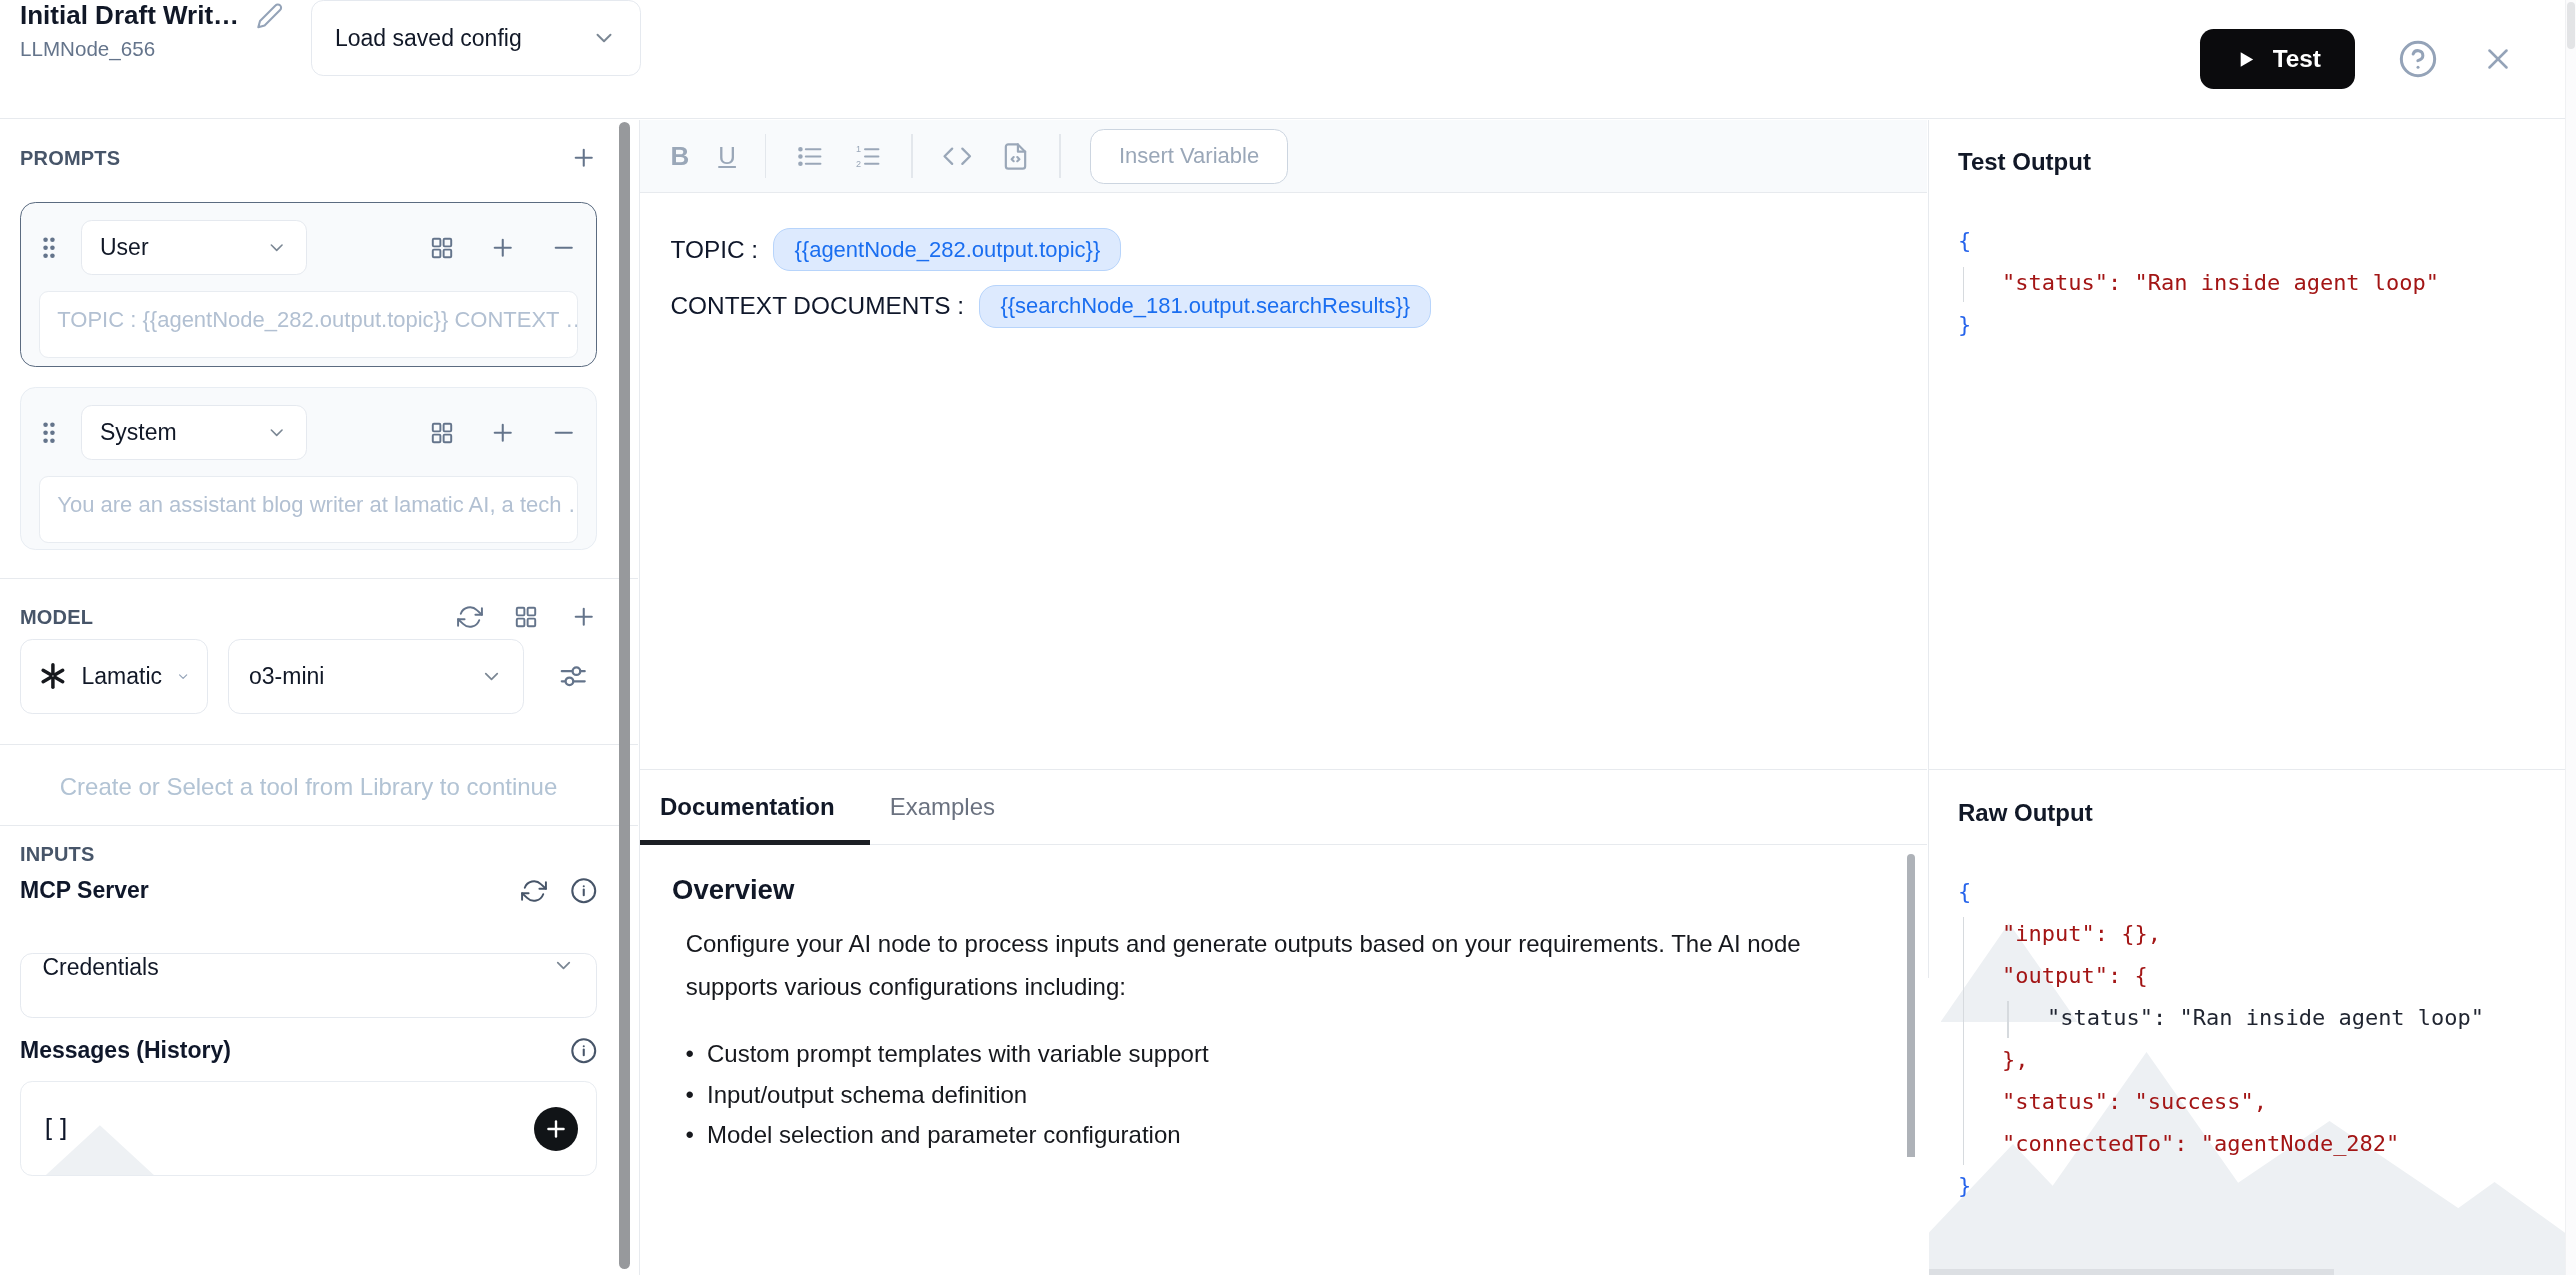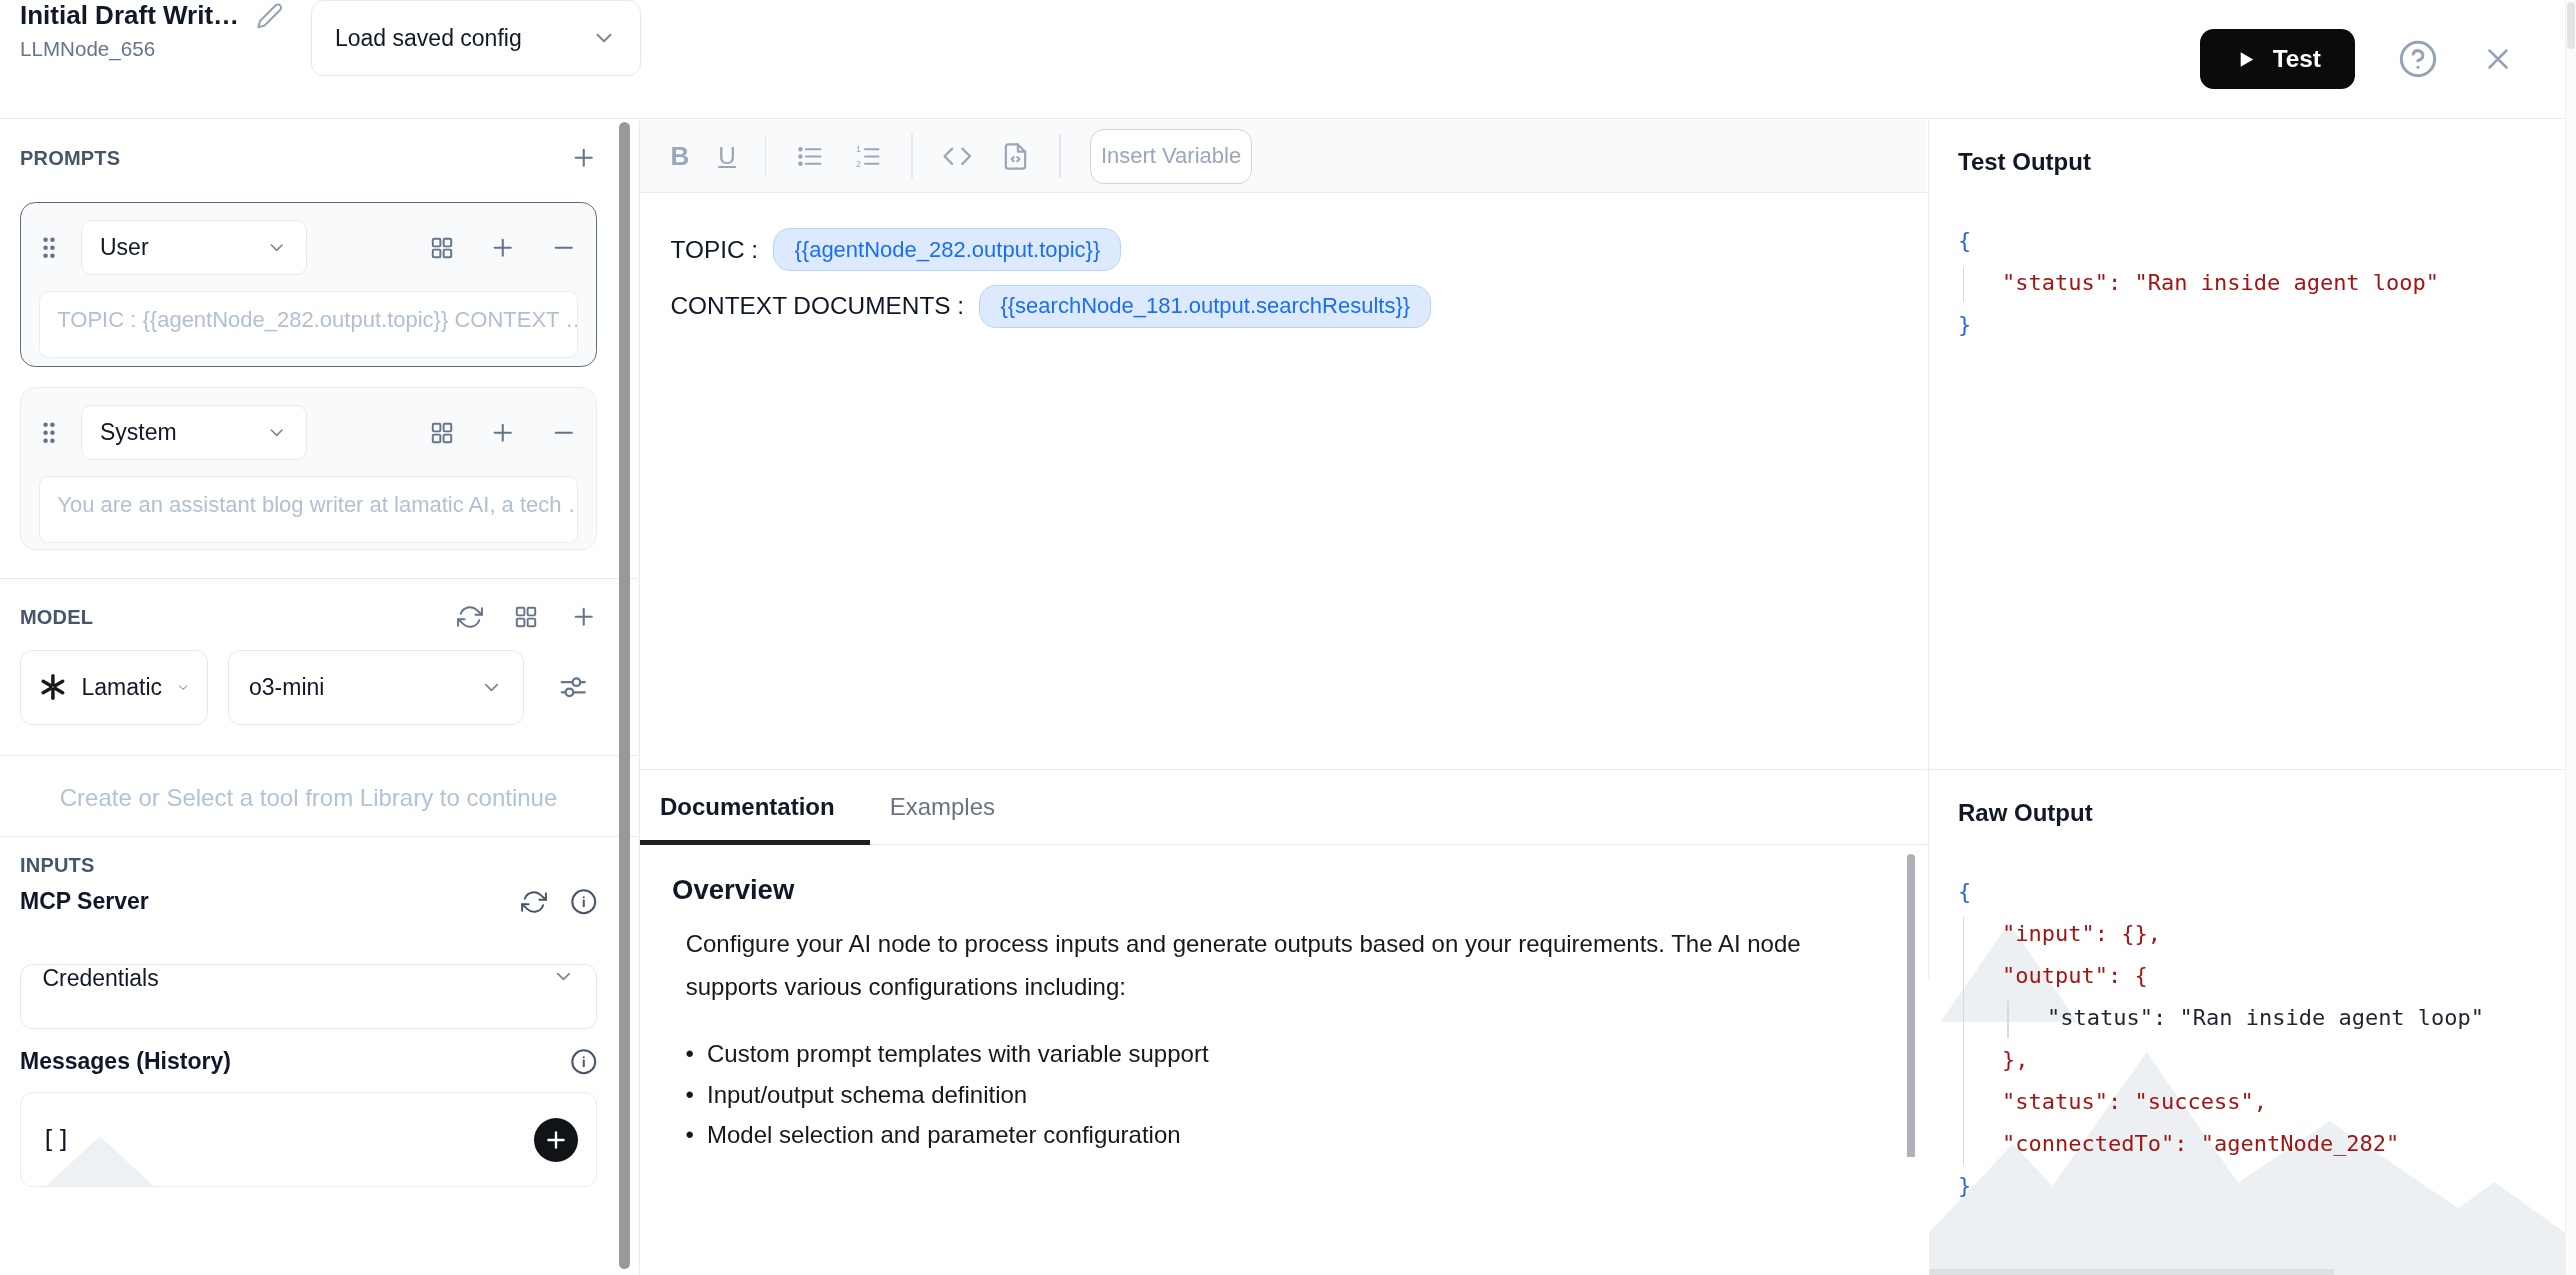--- a/index.html
+++ b/index.html
@@ -73,21 +73,21 @@
 
   
   .center { position:absolute; left:639px; top:120px; width:1288px; height:1155px; border-left:0.8px solid #e7eaee;
     background:#fff; }
   .toolbar { height:73px; background:#f8fafc; border-bottom:0.8px solid #e7eaee; display:flex; align-items:center;
     padding-left:30.5px; gap:29px; }
   .tbtn { background:none; border:none; cursor:pointer; color:#9aa7b8; display:flex; align-items:center; font-family:inherit; }
   .tb-b { font-size:26px; font-weight:700; color:#9aa7b8; }
   .tb-u { font-size:24.4px; text-decoration:underline; color:#9aa7b8; }
   .tdiv { width:1.5px; height:44px; background:#e3e7ec; }
-  .insert-var { background:#fff; border:1.5px solid #ccd5e0; border-radius:13.7px; height:55px; padding:0 10px;
+  .insert-var { background:#fff; border:1.5px solid #ccd5e0; border-radius:13.7px; height:55px; padding:0 28px;
     font-size:22px; color:#9aa7b8; cursor:pointer; font-family:inherit; }
 
   .editor { height:576px; padding:35px 0 0 30.5px; background:#fff; }
   .ed-line { display:flex; align-items:center; margin-bottom:13.7px; }
   .ed-label { font-size:24.4px; font-weight:500; color:#0f172a; }
   .chip { margin-left:15.3px; background:#ddeafe; border:1.5px solid #b7d4fb; border-radius:17px;
     padding:7.6px 20px; font-size:22px; color:#1a6ef0; cursor:pointer; }
 
   .tabbar { height:76px; border-top:0.8px solid #e7eaee; border-bottom:0.8px solid #e7eaee;
     display:flex; align-items:stretch; }
@@ -296,21 +296,21 @@
         </span>
         <span class="icon-btn">
           <svg class="ic" width="27.5" height="27.5" viewBox="0 0 24 24" fill="none" stroke="#64748b" stroke-width="1.8" stroke-linecap="round">
               <line x1="12" y1="5" x2="12" y2="19"></line>
               <line x1="5" y1="12" x2="19" y2="12"></line>
             </svg>
         </span>
       </div>
     </div>
 
-    <div class="model-row" style="margin-top:19px;align-items:center;">
+    <div class="model-row" style="margin-top:8px;align-items:center;">
       <div class="prov-select">
         <svg class="ic" width="32" height="32" viewBox="0 0 24 24" fill="#16181d">
             <g>
               <rect x="10.6" y="1.5" width="2.8" height="10" rx="1.4"></rect>
               <rect x="10.6" y="1.5" width="2.8" height="10" rx="1.4" transform="rotate(60 12 12)"></rect>
               <rect x="10.6" y="1.5" width="2.8" height="10" rx="1.4" transform="rotate(120 12 12)"></rect>
               <rect x="10.6" y="1.5" width="2.8" height="10" rx="1.4" transform="rotate(180 12 12)"></rect>
               <rect x="10.6" y="1.5" width="2.8" height="10" rx="1.4" transform="rotate(240 12 12)"></rect>
               <rect x="10.6" y="1.5" width="2.8" height="10" rx="1.4" transform="rotate(300 12 12)"></rect>
             </g>

